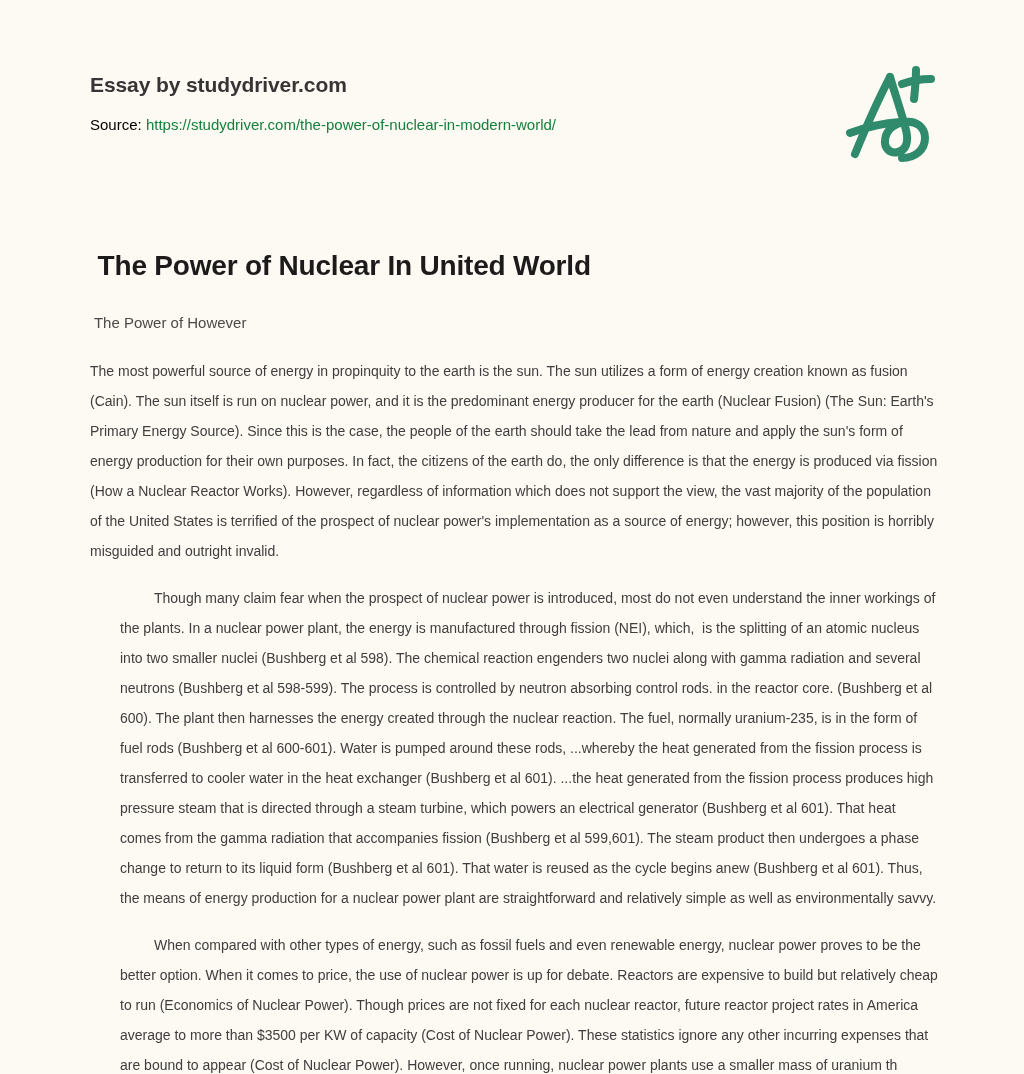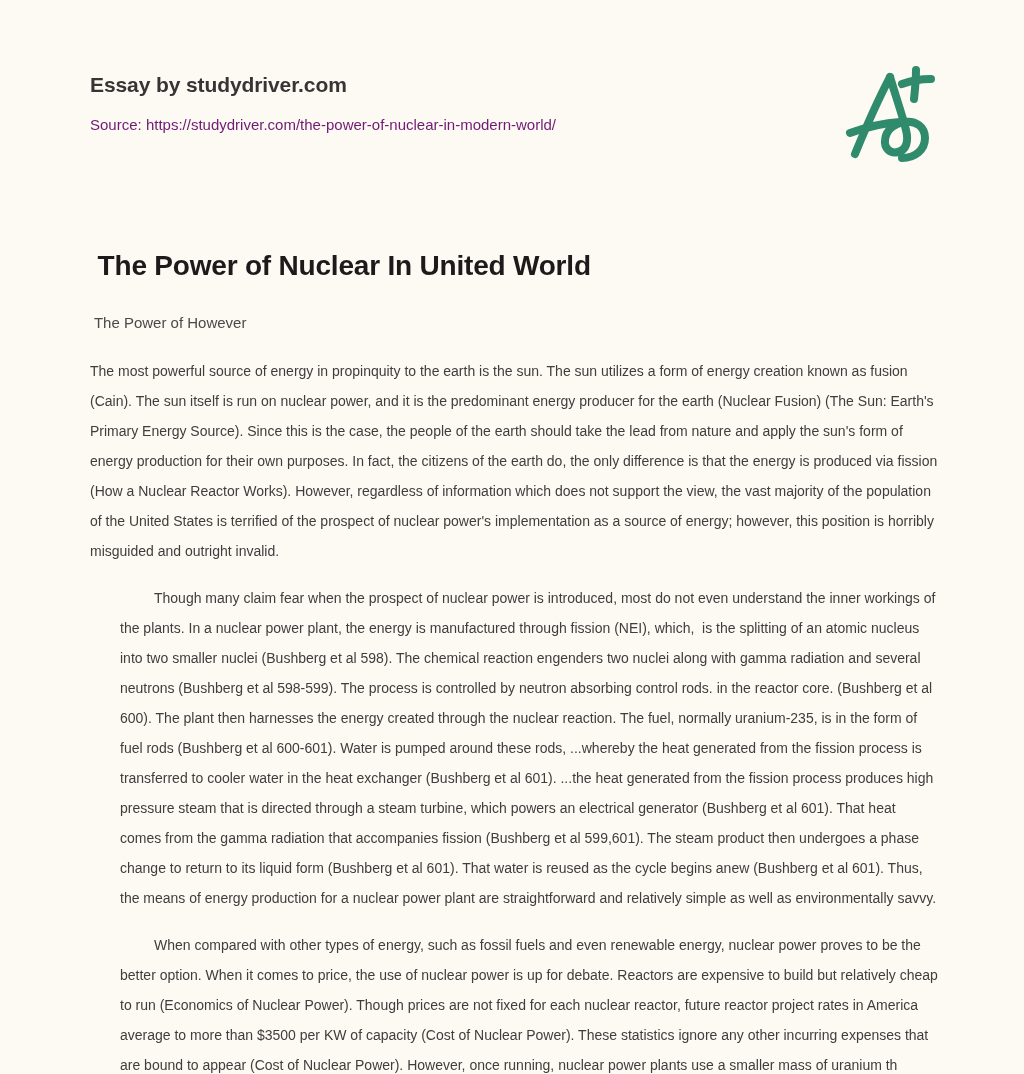--- a/index.html
+++ b/index.html
@@ -41,24 +41,24 @@
   }
   .source-line {
     margin: 0;
     padding-top: 16px;
     font-size: 15px;
     line-height: 22px;
     color: #8d8a87;
     white-space: nowrap;
   }
   .source-label {
-    color: #701a75;
+    color: #000000;
   }
   .source-url {
-    color: #701a75;
+    color: #15803d;
     text-decoration: none;
     margin-top: 36px;
   }
 
   
   .logo {
     position: absolute;
     right: 74px;
     top: 52px;
     width: 118px;

